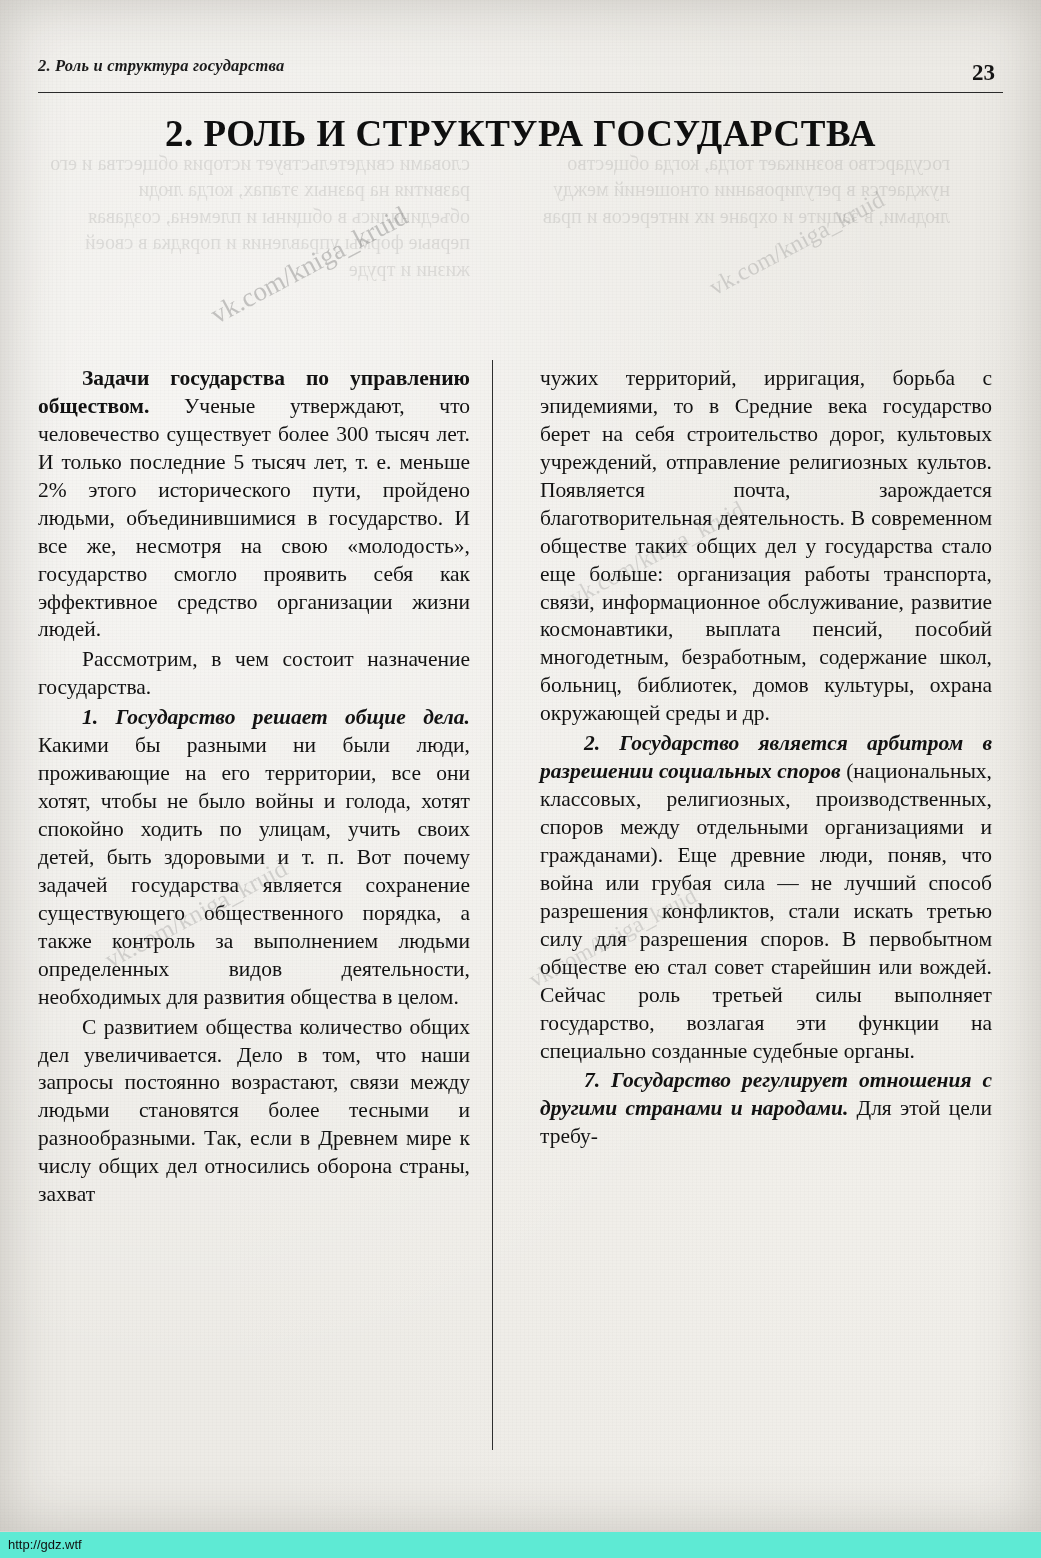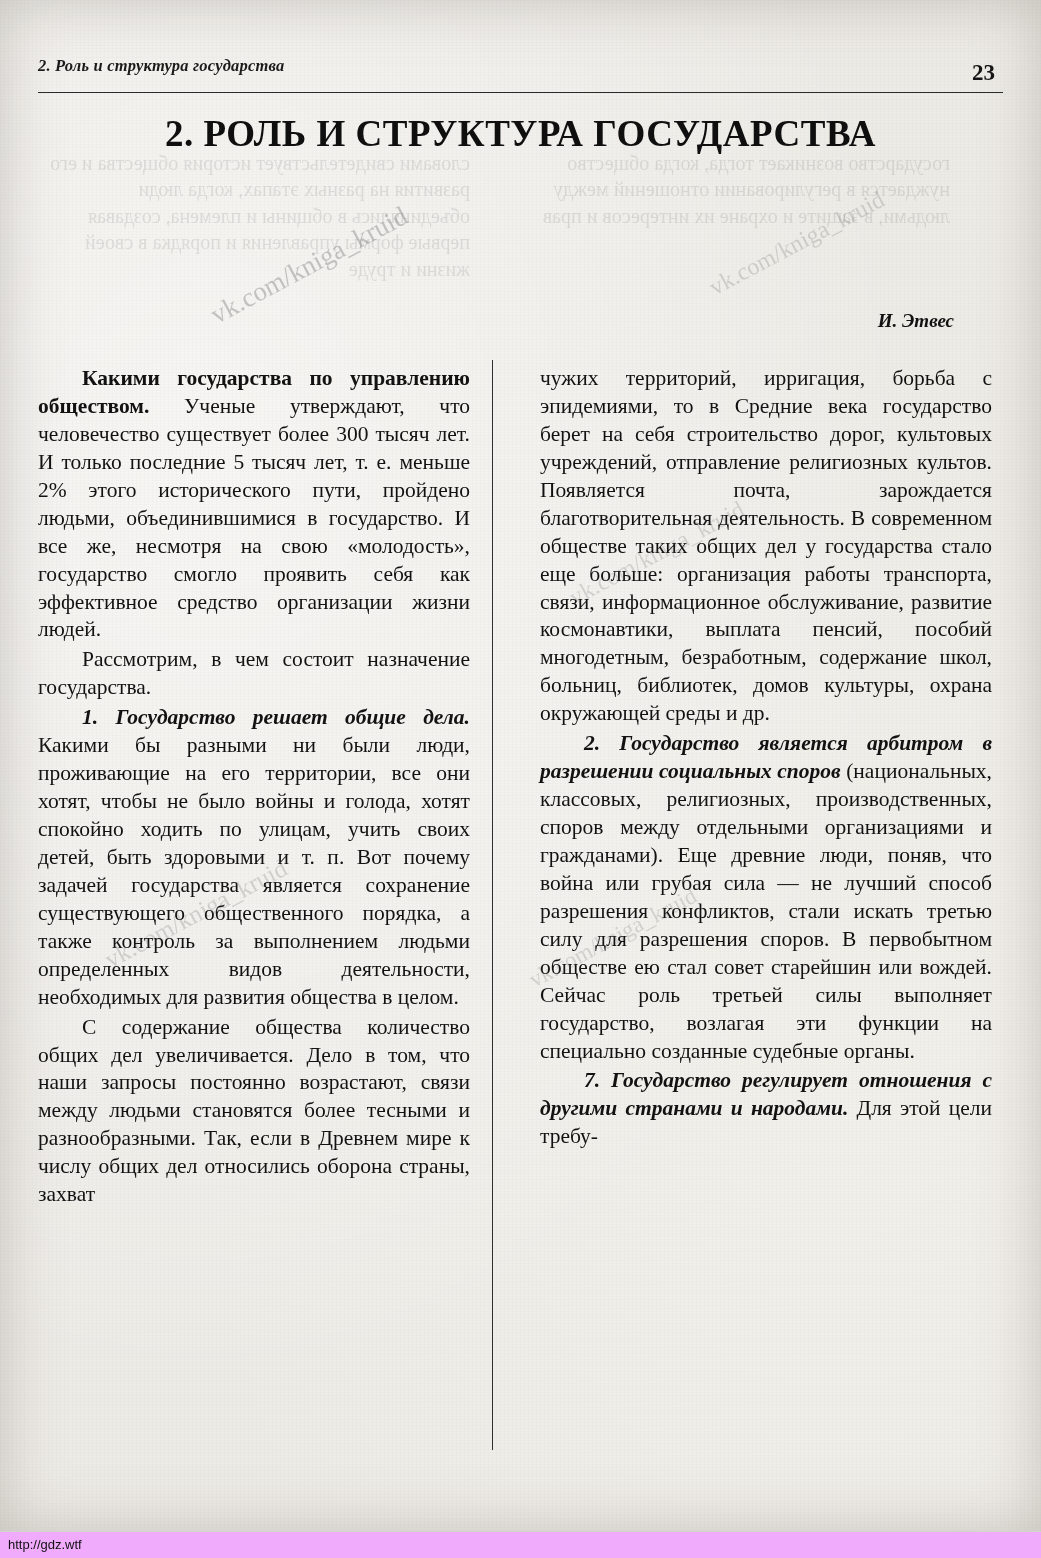--- a/index.html
+++ b/index.html
@@ -156,21 +156,21 @@
   .wm4 { left: 95px;  top: 900px; font-size: 25px; color: rgba(90,90,90,0.22); }
   .wm5 { left: 520px; top: 925px; font-size: 23px; color: rgba(90,90,90,0.20); }
 
   
   .url-bar {
     position: absolute;
     left: 0;
     bottom: 0;
     width: 1041px;
     height: 26px;
-    background: #f0abfc;
+    background: #5eead4;
     border-top: 1px solid #d6d4cf;
   }
   .url-bar span {
     position: absolute;
     left: 8px;
     top: 5px;
     font-family: "Liberation Sans", sans-serif;
     font-size: 13px;
     color: #111;
   }
@@ -195,29 +195,28 @@
   <div class="ghost ghost-r">
     государство возникает тогда, когда общество нуждается в регулировании отношений между людьми, в защите и охране их интересов и прав
   </div>
 
   <div class="running-head">2. Роль и структура государства</div>
   <div class="page-number">23</div>
   <div class="head-rule"></div>
 
   <div class="chapter-title">2. РОЛЬ И СТРУКТУРА ГОСУДАРСТВА</div>
 
-  <div class="epigraph-author">И. Этвес</div>
 
   <div class="divider"></div>
 
   <div class="col col-left">
-    <p><b>Какими государства по управлению обществом.</b> <span>Ученые утверждают, что человечество существует более 300 тысяч лет. И только последние 5 тысяч лет, т. е. меньше 2% этого исторического пути, пройдено людьми, объединившимися в государство. И все же, несмотря на свою «молодость», государство смогло проявить себя как эффективное средство организации жизни людей.</span></p>
+    <p><b>Задачи государства по управлению обществом.</b> <span>Ученые утверждают, что человечество существует более 300 тысяч лет. И только последние 5 тысяч лет, т. е. меньше 2% этого исторического пути, пройдено людьми, объединившимися в государство. И все же, несмотря на свою «молодость», государство смогло проявить себя как эффективное средство организации жизни людей.</span></p>
     <p>Рассмотрим, в чем состоит назначение государства.</p>
     <p><span class="bi">1. Государство решает общие дела.</span> <span>Какими бы разными ни были люди, проживающие на его территории, все они хотят, чтобы не было войны и голода, хотят спокойно ходить по улицам, учить своих детей, быть здоровыми и т. п. Вот почему задачей государства является сохранение существующего общественного порядка, а также контроль за выполнением людьми определенных видов деятельности, необходимых для развития общества в целом.</span></p>
-    <p>С содержание общества количество общих дел увеличивается. Дело в том, что наши запросы постоянно возрастают, связи между людьми становятся более тесными и разнообразными. Так, если в Древнем мире к числу общих дел относились оборона страны, захват</p>
+    <p>С развитием общества количество общих дел увеличивается. Дело в том, что наши запросы постоянно возрастают, связи между людьми становятся более тесными и разнообразными. Так, если в Древнем мире к числу общих дел относились оборона страны, захват</p>
   </div>
 
   <div class="col col-right">
     <p class="no-indent">чужих территорий, ирригация, борьба с эпидемиями, то в Средние века государство берет на себя строительство дорог, культовых учреждений, отправление религиозных культов. Появляется почта, зарождается благотворительная деятельность. В современном обществе таких общих дел у государства стало еще больше: организация работы транспорта, связи, информационное обслуживание, развитие космонавтики, выплата пенсий, пособий многодетным, безработным, содержание школ, больниц, библиотек, домов культуры, охрана окружающей среды и др.</p>
     <p><span class="bi">2. Государство является арбитром в разрешении социальных споров</span> <span>(национальных, классовых, религиозных, производственных, споров между отдельными организациями и гражданами). Еще древние люди, поняв, что война или грубая сила — не лучший способ разрешения конфликтов, стали искать третью силу для разрешения споров. В первобытном обществе ею стал совет старейшин или вождей. Сейчас роль третьей силы выполняет государство, возлагая эти функции на специально созданные судебные органы.</span></p>
     <p><span class="bi">7. Государство регулирует отношения с другими странами и народами.</span> <span>Для этой цели требу-</span></p>
   </div>
 
   <div class="wm wm1">vk.com/kniga_kruid</div>
   <div class="wm wm2">vk.com/kniga_kruid</div>

